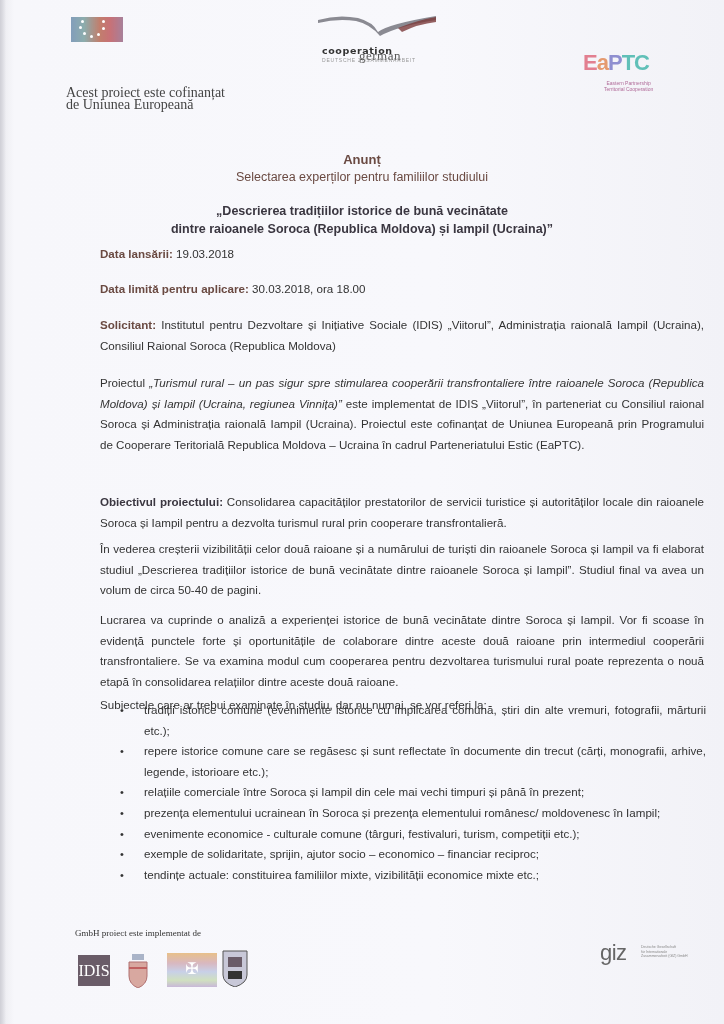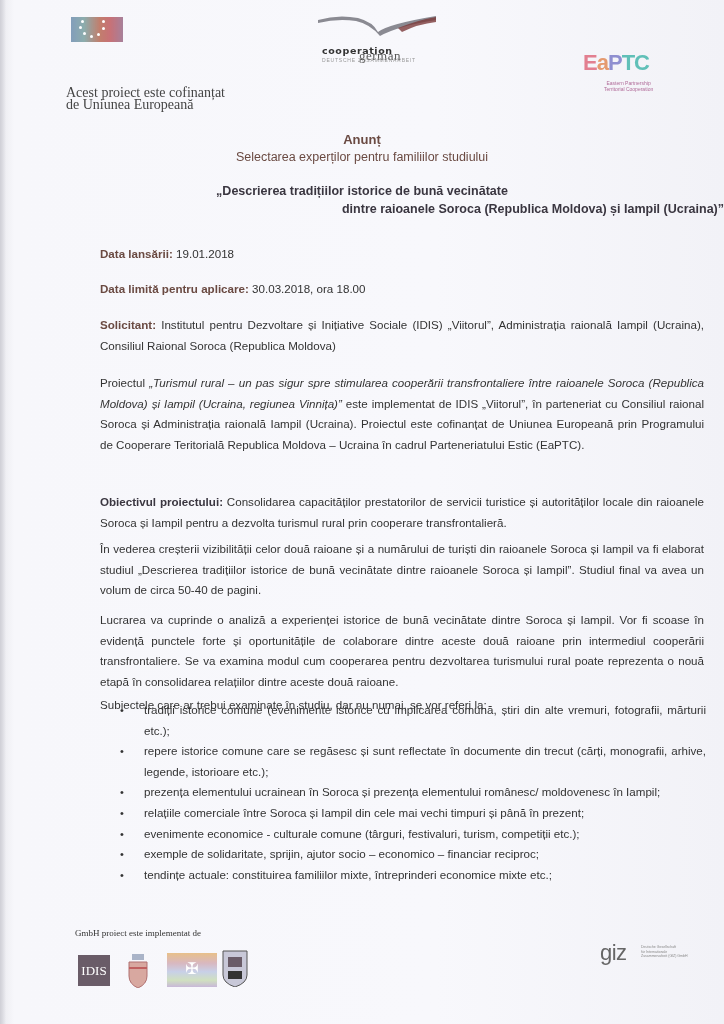--- a/index.html
+++ b/index.html
@@ -27,41 +27,41 @@
   .gc-swoosh { left: 318px; top: 14px; width: 118px; height: 22px; }
   .gc-german { left: 322px; top: 48px; font-family: "Liberation Serif", serif; font-size: 13px; color: #555; letter-spacing: .5px; margin-left: 37px; }
   .gc-coop { left: 322px; top: 45px; font-family: "DejaVu Sans", sans-serif; font-size: 9.5px; font-weight: bold; color: #333; letter-spacing: .6px; }
   .gc-sub { left: 322px; top: 57px; font-size: 5px; color: #999; letter-spacing: .8px; }
 
   .eaptc { left: 583px; top: 50px; font-size: 22px; font-weight: bold; letter-spacing: -1px; }
   .eaptc .e { color: #e27f90; } .eaptc .a { color: #e59a6f; } .eaptc .p { color: #8f8fd0; } .eaptc .tc { color: #60c0b8; }
   .eaptc-sub { left: 604px; top: 80px; font-size: 5px; line-height: 6px; color: #b06a98; text-align: center; }
 
   
-  .title { left: 0; width: 724px; text-align: center; color: #6a4a42; }
+  .title { left: 0; width: 724px; text-align: center; color: #6a4a42; margin-top: 20px; }
   .t1 { top: 132px; font-size: 13px; font-weight: bold; }
   .t2 { top: 150px; font-size: 12.5px; }
   .t3 { top: 184px; font-size: 12.5px; font-weight: bold; color: #3a3640; }
-  .t4 { top: 202px; font-size: 12.5px; font-weight: bold; color: #3a3640; text-align: right; }
+  .t4 { top: 202px; font-size: 12.5px; font-weight: bold; color: #3a3640; }
 
   .label { color: #6a4a42; font-weight: bold; }
   .line { left: 100px; font-size: 11.6px; color: #333; white-space: nowrap; }
   .para {
     left: 100px; width: 604px; font-size: 11.6px; line-height: 20.5px; color: #333;
     text-align: justify;
   }
   .para i { font-style: italic; }
 
   ul.bullets { position: absolute; left: 120px; top: 700px; width: 586px; margin: 0; padding: 0; list-style: none; font-size: 11.6px; line-height: 20.6px; color: #333; }
   ul.bullets li { position: relative; padding-left: 24px; text-align: justify; }
   ul.bullets li::before { content: "•"; position: absolute; left: 0; top: 0; font-size: 11px; }
 
   
   .footer-caption { left: 75px; top: 928px; font-family: "Liberation Serif", serif; font-size: 9px; color: #333; }
-  .logo-idis { left: 78px; top: 955px; width: 32px; height: 31px; background: #6a5c68; color: #fff; font-family: "Liberation Serif", serif; font-size: 13px; text-align: center; line-height: 31px; }
+  .logo-idis { left: 78px; top: 955px; width: 32px; height: 31px; background: #6a5c68; color: #fff; font-family: "Liberation Serif", serif; font-size: 16px; text-align: center; line-height: 31px; }
   .logo-crest1 { left: 127px; top: 954px; width: 22px; height: 34px; }
   .logo-flag { left: 167px; top: 953px; width: 50px; height: 34px; background: linear-gradient(180deg, #e8c08a 0%, #d8b8c0 30%, #c8d0e8 55%, #d0e0c0 80%, #c8b8d8 100%); }
   .logo-flag .cross { position:absolute; left: 18px; top: 9px; width: 14px; height: 14px; color: #fff; font-size: 16px; line-height: 14px; text-align:center; }
   .logo-crest2 { left: 220px; top: 949px; width: 30px; height: 38px; }
   .giz { left: 600px; top: 940px; font-size: 22px; color: #666; letter-spacing: -0.5px; font-weight: normal; }
   .giz-sub { left: 641px; top: 945px; font-size: 3.5px; line-height: 4.5px; color: #888; }
 
   .scan-edge { left: 0; top: 0; width: 6px; height: 1024px; background: linear-gradient(90deg, #cfcfd6, rgba(0,0,0,0)); }
 </style>
 </head>
@@ -100,21 +100,21 @@
     <div>Territorial Cooperation</div>
   </div>
 
   <div class="abs title t1">Anunț</div>
   <div class="abs title t2">Selectarea experților pentru familiilor studiului</div>
   <div class="abs title t3">„Descrierea tradițiilor istorice de bună vecinătate</div>
   <div class="abs title t4">dintre raioanele Soroca (Republica Moldova) și Iampil (Ucraina)”</div>
 
   <div class="abs line" style="top:247px">
     <span class="label">Data lansării:</span>
-    <span>19.01.2018</span>
+    <span>19.03.2018</span>
   </div>
   <div class="abs line" style="top:282px">
     <span class="label">Data limită pentru aplicare:</span>
     <span>30.03.2018, ora 18.00</span>
   </div>
 
   <div class="abs para" style="top:315px">
     <span class="label">Solicitant:</span>
     <span>Institutul pentru Dezvoltare și Inițiative Sociale (IDIS) „Viitorul”, Administrația raională Iampil (Ucraina), Consiliul Raional Soroca (Republica Moldova)</span>
   </div>
@@ -129,25 +129,25 @@
 
   <div class="abs para" style="top:539px">În vederea creșterii vizibilității celor două raioane și a numărului de turiști din raioanele Soroca și Iampil va fi elaborat studiul „Descrierea tradițiilor istorice de bună vecinătate dintre raioanele Soroca și Iampil”. Studiul final va avea un volum de circa 50-40 de pagini.</div>
 
   <div class="abs para" style="top:610px">Lucrarea va cuprinde o analiză a experienței istorice de bună vecinătate dintre Soroca și Iampil. Vor fi scoase în evidență punctele forte și oportunitățile de colaborare dintre aceste două raioane prin intermediul cooperării transfrontaliere. Se va examina modul cum cooperarea pentru dezvoltarea turismului rural poate reprezenta o nouă etapă în consolidarea relațiilor dintre aceste două raioane.</div>
 
   <div class="abs line" style="top:698px">Subiectele care ar trebui examinate în studiu, dar nu numai, se vor referi la:</div>
 
   <ul class="bullets">
     <li>tradiții istorice comune (evenimente istorice cu implicarea comună, știri din alte vremuri, fotografii, mărturii etc.);</li>
     <li>repere istorice comune care se regăsesc și sunt reflectate în documente din trecut (cărți, monografii, arhive, legende, istorioare etc.);</li>
+    <li>relațiile comerciale între Soroca și Iampil din cele mai vechi timpuri și până în prezent;</li>
     <li>prezența elementului ucrainean în Soroca și prezența elementului românesc/ moldovenesc în Iampil;</li>
-    <li>relațiile comerciale între Soroca și Iampil din cele mai vechi timpuri și până în prezent;</li>
     <li>evenimente economice - culturale comune (târguri, festivaluri, turism, competiții etc.);</li>
     <li>exemple de solidaritate, sprijin, ajutor socio – economico –  financiar reciproc;</li>
-    <li>tendințe actuale: constituirea familiilor mixte, întreprinderi economice mixte etc.;</li>
+    <li>tendințe actuale: constituirea familiilor mixte, vizibilității economice mixte etc.;</li>
   </ul>
 
   <div class="abs footer-caption">GmbH proiect este implementat de</div>
   <div class="abs logo-idis">IDIS</div>
   <svg class="abs logo-crest1" viewBox="0 0 22 34">
     <rect x="5" y="0" width="12" height="6" fill="#aab4c8"></rect>
     <path d="M2 8 H20 V22 Q20 30 11 34 Q2 30 2 22 Z" fill="#d8a8a0" stroke="#b07070" stroke-width="1"></path>
     <path d="M2 14 H20" stroke="#c06060" stroke-width="2"></path>
   </svg>
   <div class="abs logo-flag">

